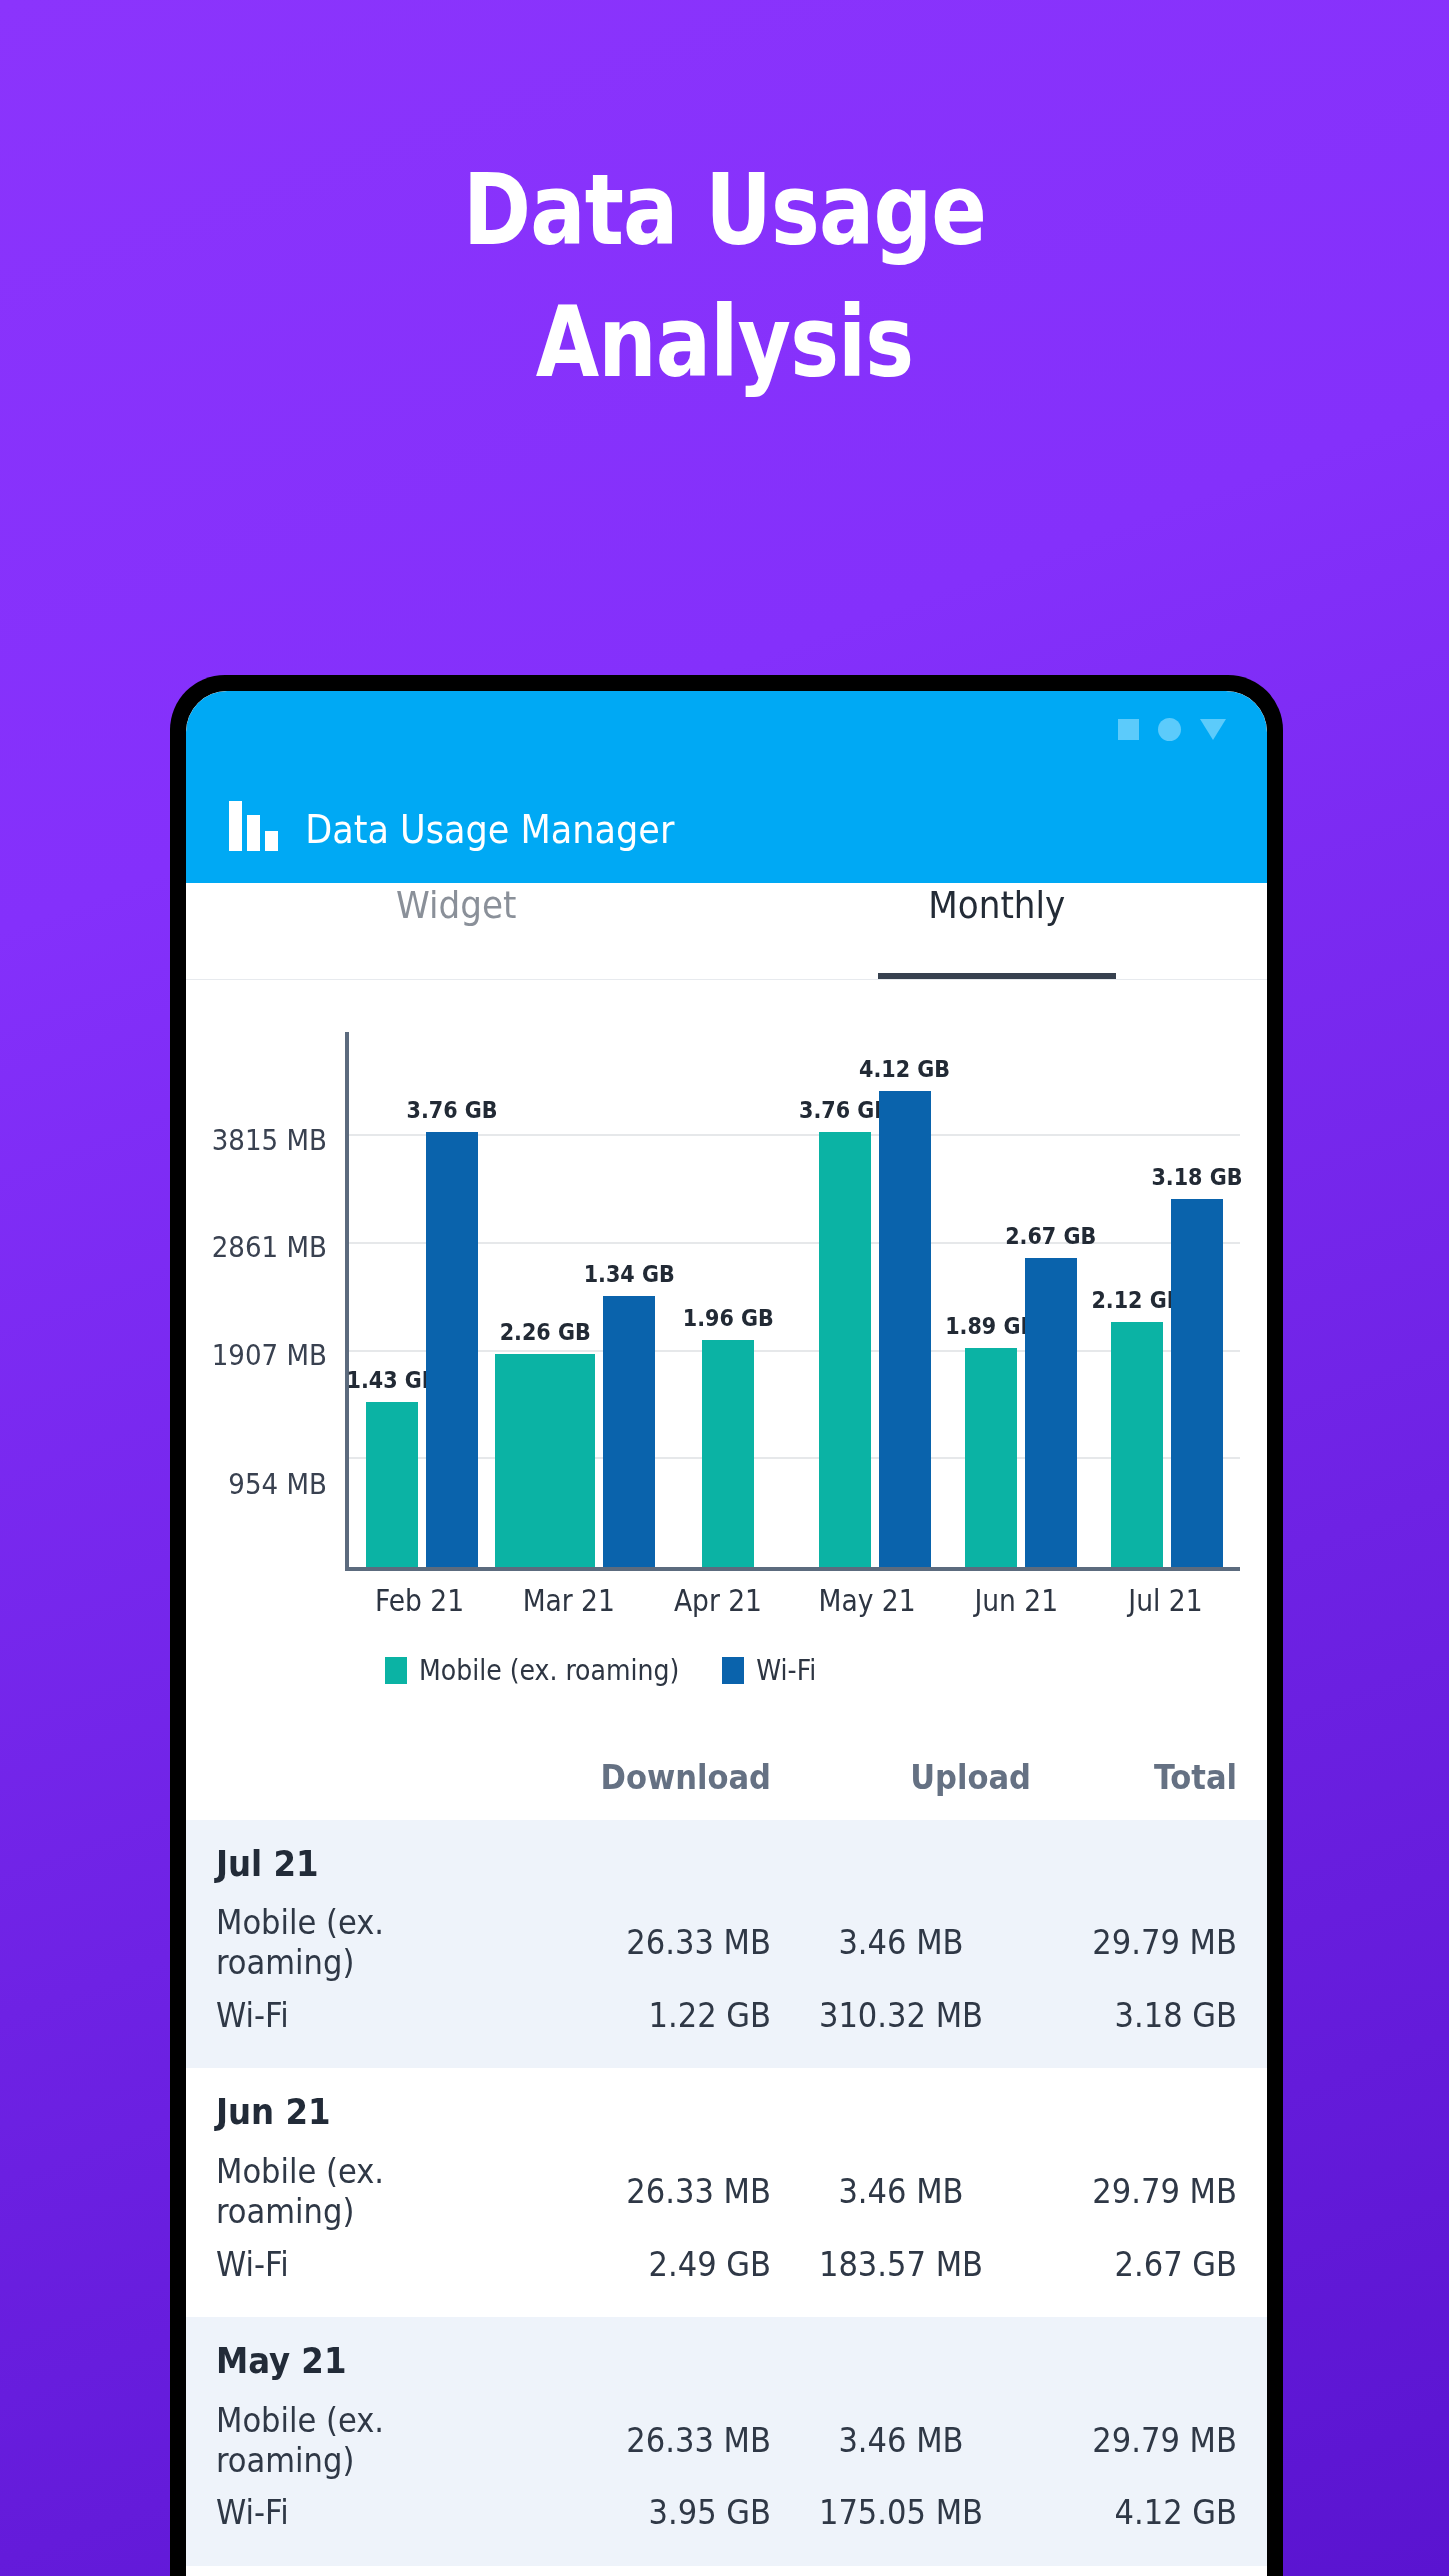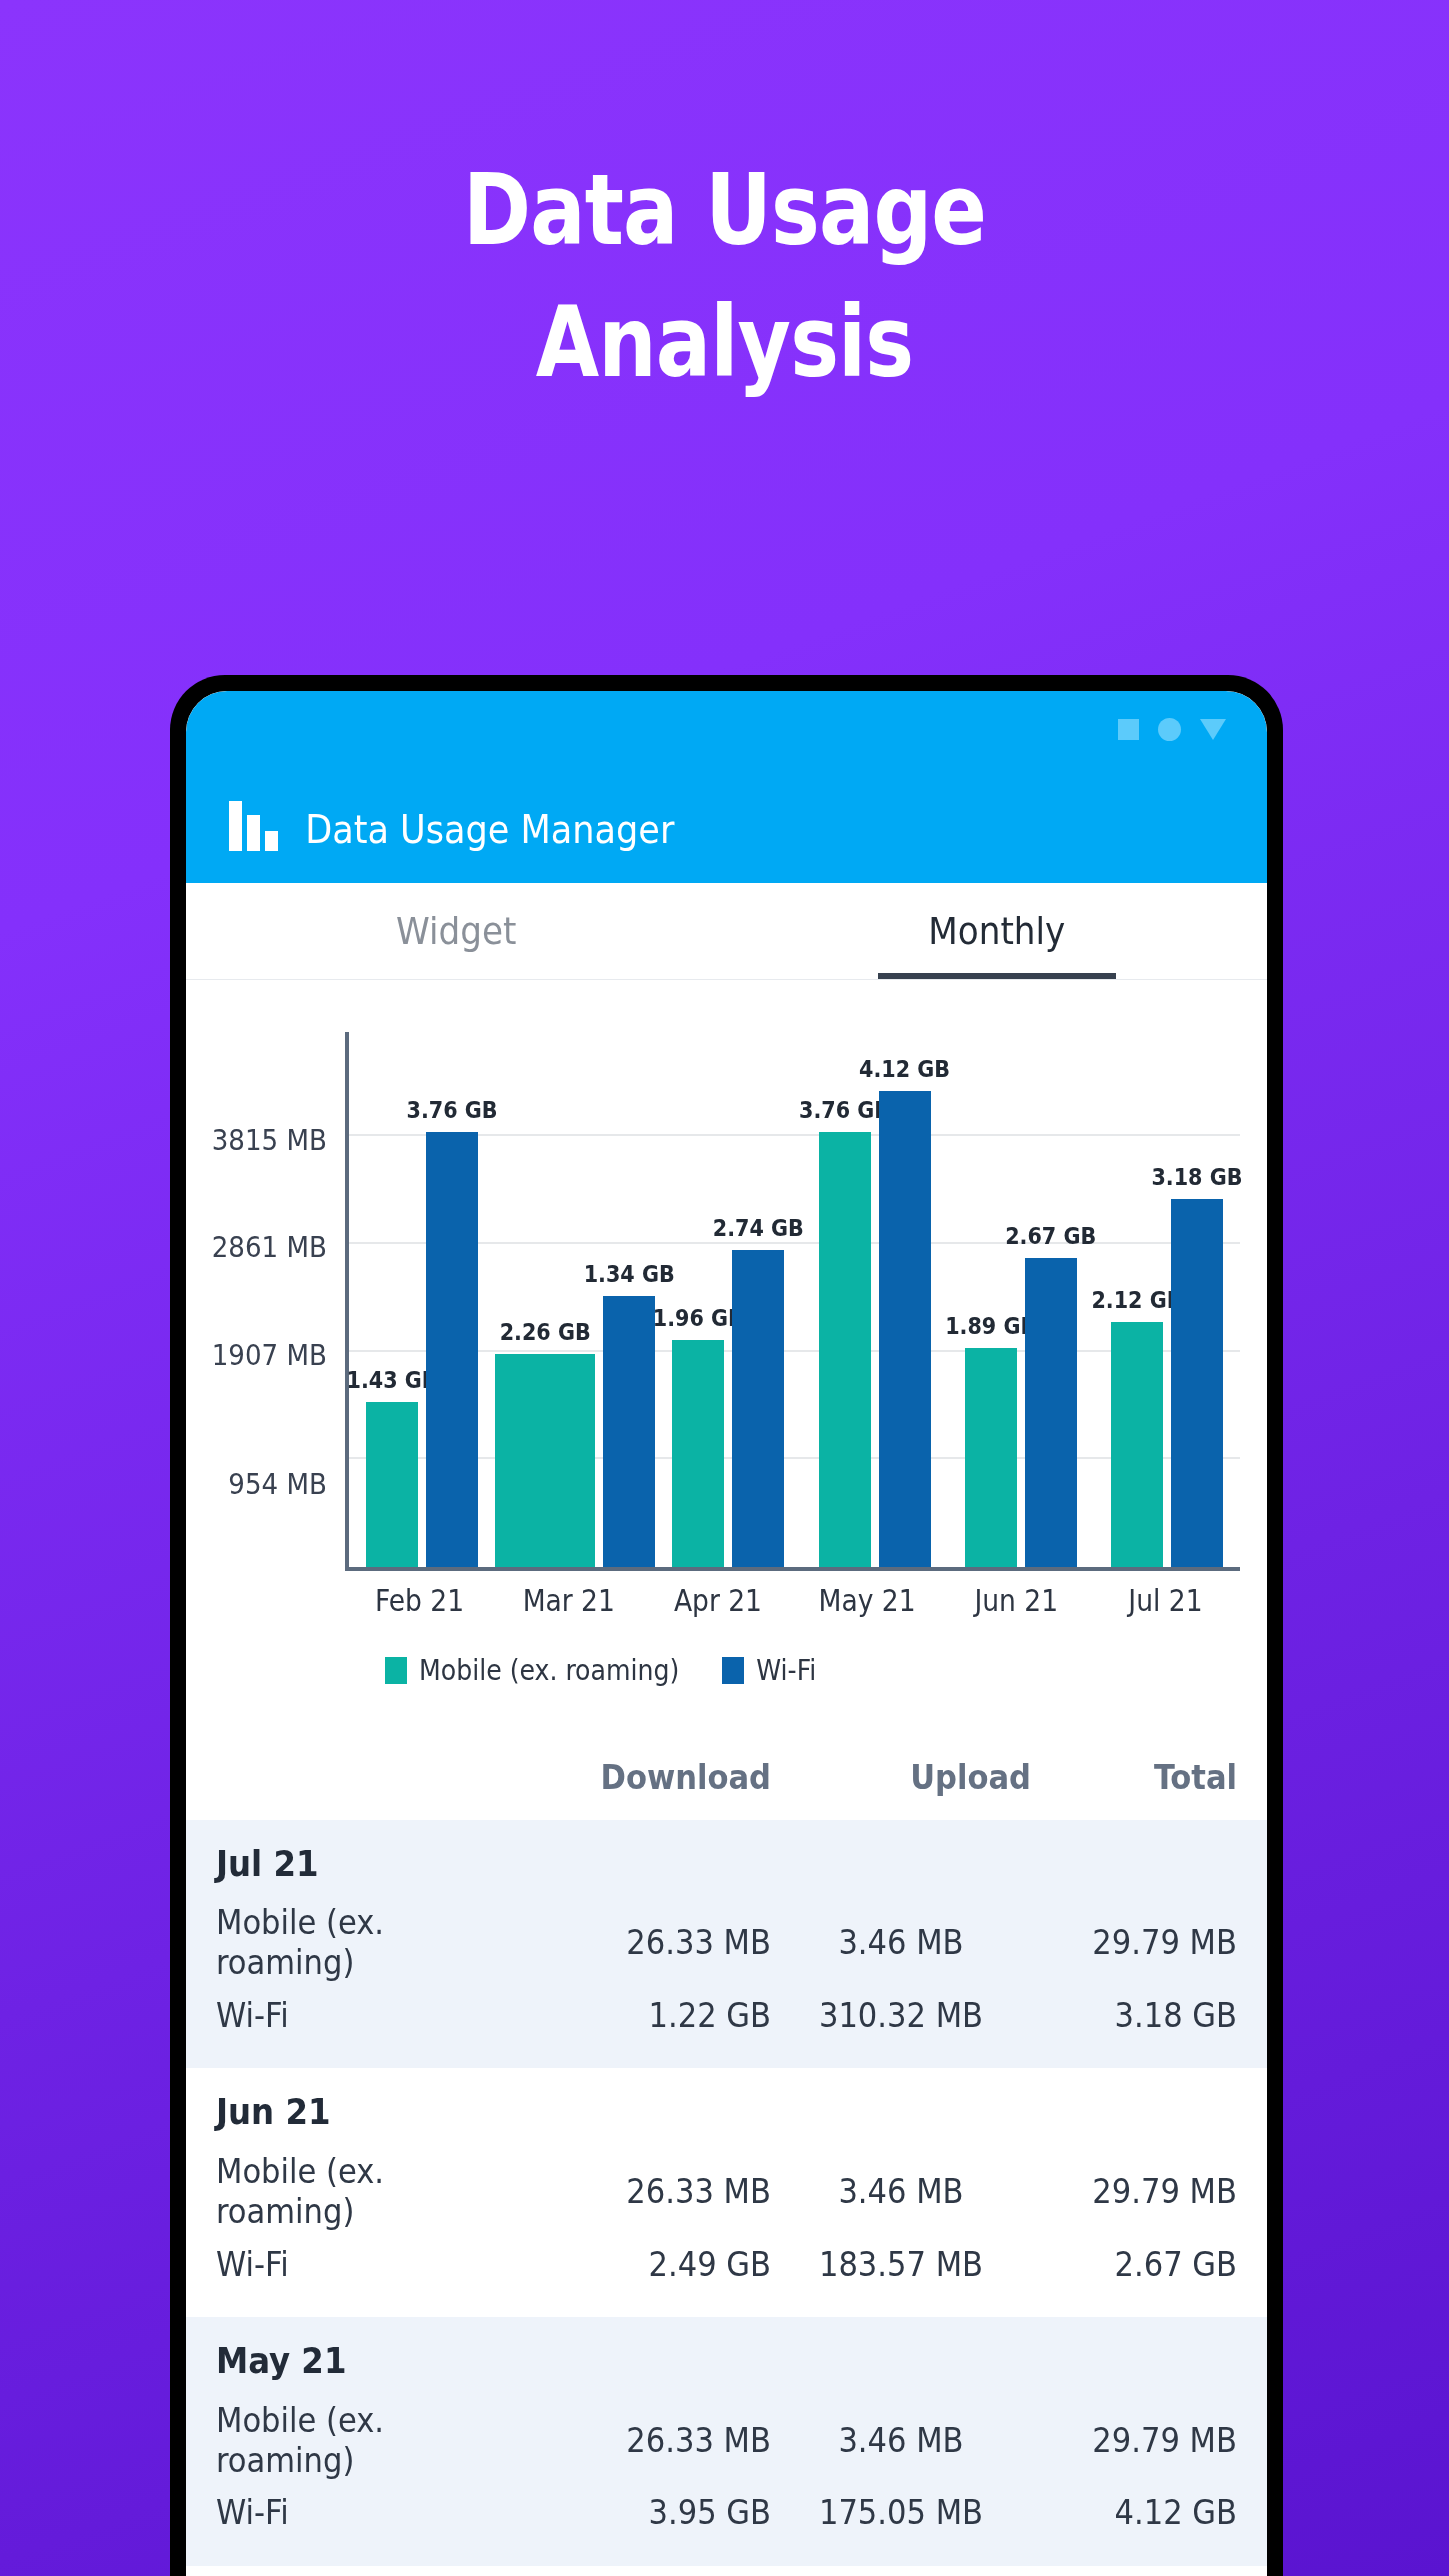--- a/index.html
+++ b/index.html
@@ -45,21 +45,21 @@
   .logo i:nth-child(2){height:36px;}
   .logo i:nth-child(3){height:19.7px;}
   .apptitle{
     color:#ffffff;font-size:39px;font-weight:400;line-height:1;
     font-family:"DejaVu Sans Condensed","Liberation Sans",sans-serif;
     padding-bottom:1.8px;
   }
   
   .tabs{display:flex;height:96px;border-bottom:1.8px solid #e7eaee;background:#fff;}
   .tab{
-    flex:1;display:flex;align-items:center;justify-content:center;
+    flex:1;display:flex;align-items:flex-start;justify-content:center;
     font-size:38px;color:#8a9099;position:relative;
     font-family:"DejaVu Sans Condensed","Liberation Sans",sans-serif;
   }
   .tab.active{color:#232b36;}
   .tab.active .ind{
     position:absolute;bottom:0;left:50%;transform:translateX(-50%);
     width:238px;height:6.3px;background:#37414f;
   }
   
   .chartwrap{padding:36px 0 0 0;background:#fff;}
@@ -190,23 +190,20 @@
                   <span class="vlab">2.26 GB</span>
                 </div>
                 <div class="bar wifi" style="height: 271px;">
                   <span class="vlab">1.34 GB</span>
                 </div>
               </div>
               <div class="grp">
                 <div class="bar mobile" style="height: 227px;">
                   <span class="vlab">1.96 GB</span>
                 </div>
-                <div class="bar wifi" style="height: 317px;">
-                  <span class="vlab">2.74 GB</span>
-                </div>
               </div>
               <div class="grp">
                 <div class="bar mobile" style="height: 435px;">
                   <span class="vlab">3.76 GB</span>
                 </div>
                 <div class="bar wifi" style="height: 476px;">
                   <span class="vlab">4.12 GB</span>
                 </div>
               </div>
               <div class="grp">

